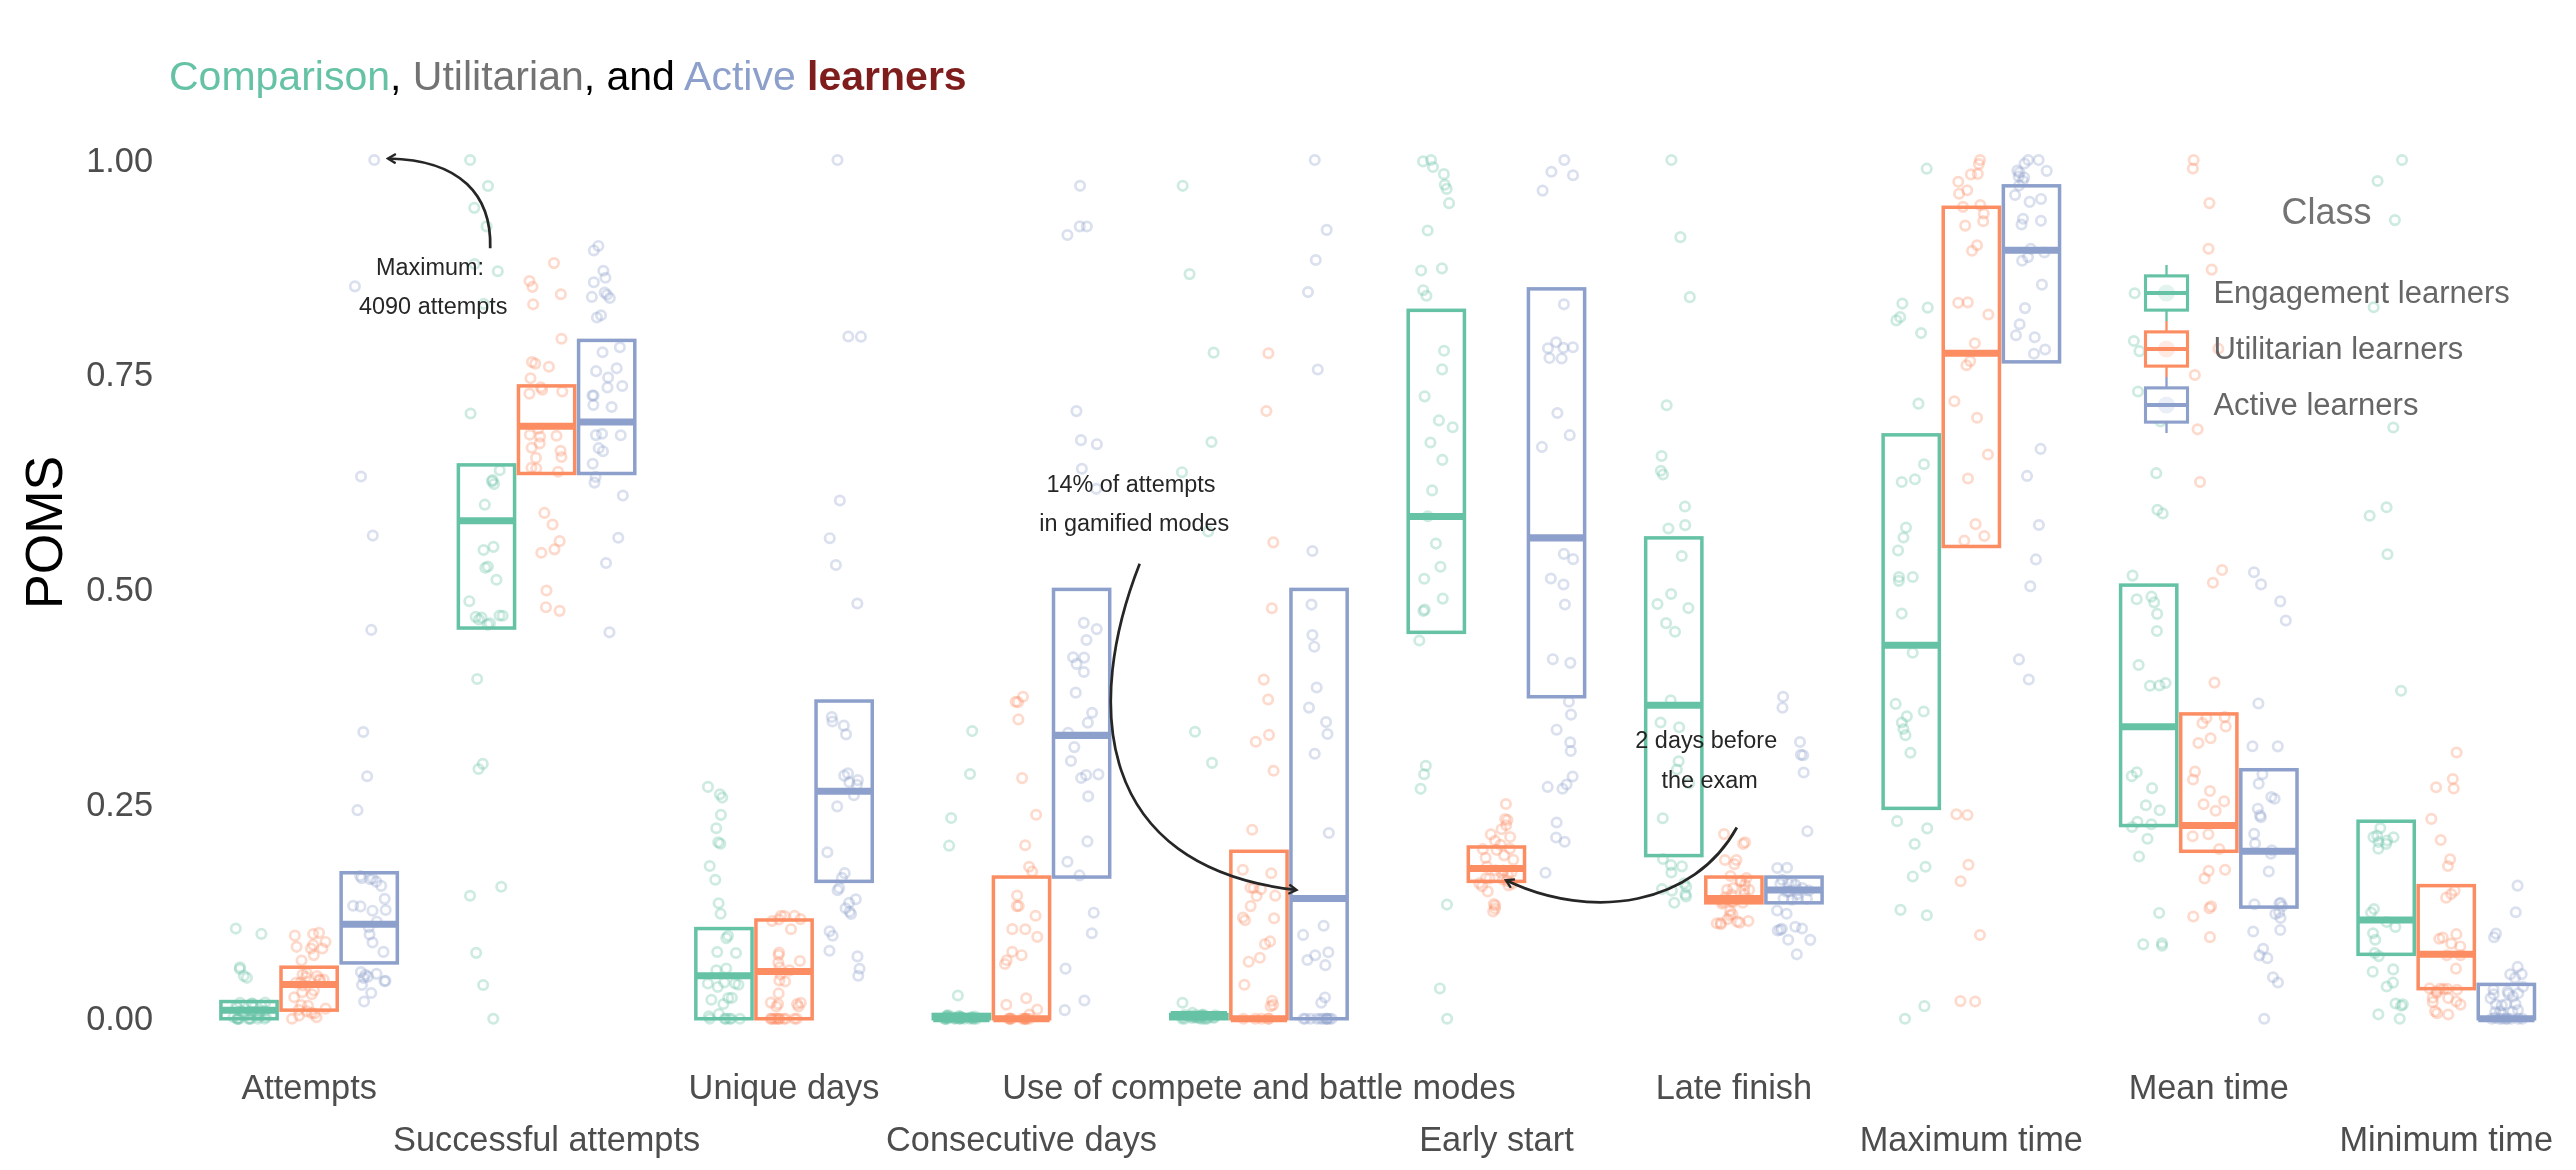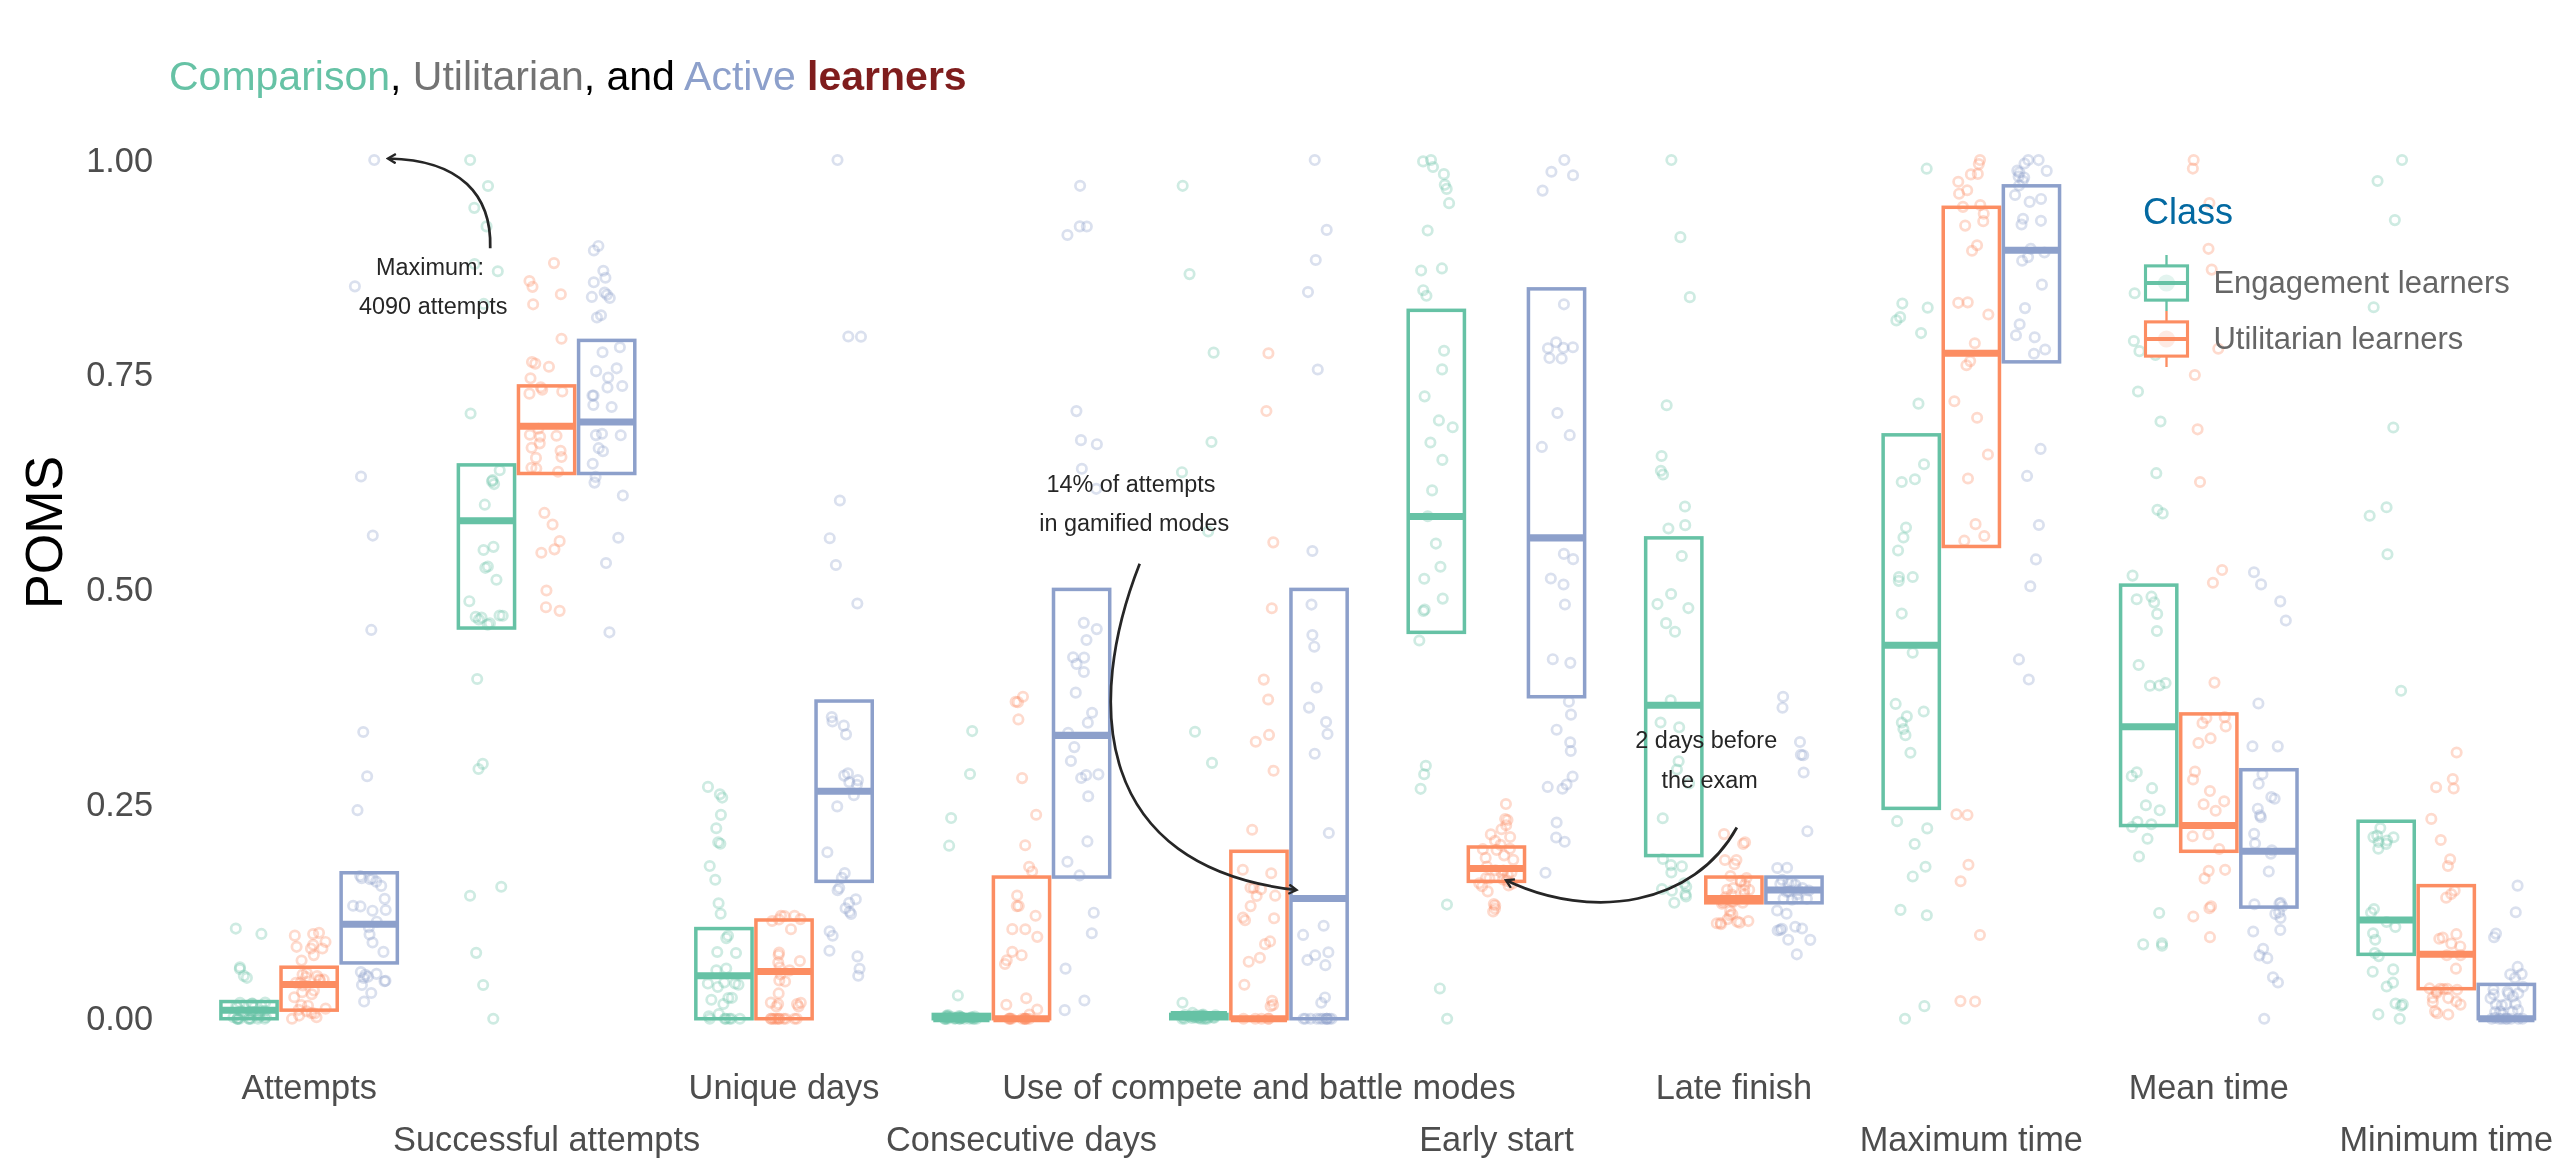--- a/index.html
+++ b/index.html
@@ -4,21 +4,21 @@
 <style>
   html, body { margin: 0; padding: 0; background: #ffffff; }
   body { width: 2576px; height: 1171px; overflow: hidden; position: relative; font-family: "Liberation Sans", sans-serif; }
   #chart-root { position: absolute; left: 0; top: 0; width: 2576px; height: 1171px; }
   .title-line { position: absolute; left: 169px; font-family: "Liberation Sans", sans-serif; font-size: 41px; color: #000000; white-space: nowrap; line-height: 1; }
   .title-line.l1 { top: 17px; }
   .title-line.l2 { top: 56px; }
   .ylabel { position: absolute; left: 14px; top: 609px; transform: rotate(-90deg); transform-origin: left top; font-size: 52px; color: #000; font-family: "Liberation Sans", sans-serif; }
   svg text { font-family: "Liberation Sans", sans-serif; }
   .legend { position: absolute; left: 2143px; top: 191px; }
-  .legend-title { font-size: 36px; color: #0369a1; margin-bottom: 22px; }
+  .legend-title { font-size: 36px; color: #737373; margin-bottom: 32px; text-align: center; }
   .legend-item { display: flex; align-items: center; height: 56px; }
   .legend-key { width: 47px; height: 56px; position: relative; margin-right: 23.4px; }
   .legend-label { font-size: 31px; color: #666666; }
 </style>
 </head>
 <body>
 
 <div id="chart-root">
   <div class="title-line l2">
     <span style="color: rgb(102, 194, 165);">Comparison</span><span style="color: rgb(0, 0, 0);">, </span><span style="color: #737373;">Utilitarian</span><span style="color: rgb(0, 0, 0);">, and </span><span style="color: rgb(141, 160, 203); text-align: right;">Active</span><span style="color: #7f1d1d; font-weight: bold;"> learners</span>
@@ -1175,15 +1175,27 @@
         <svg width="47" height="56" viewBox="0 0 60 72">
             <line x1="30" y1="0" x2="30" y2="14" stroke="#FC8D62" stroke-width="3"></line>
             <rect x="3" y="14" width="54" height="44" fill="#ffffff" stroke="#FC8D62" stroke-width="4"></rect>
             <line x1="3" y1="36" x2="57" y2="36" stroke="#FC8D62" stroke-width="5"></line>
             <line x1="30" y1="58" x2="30" y2="72" stroke="#FC8D62" stroke-width="3"></line>
             <circle cx="30" cy="36" r="11" fill="#FC8D62" opacity="0.18"></circle>
           </svg>
       </div>
       <span class="legend-label">Utilitarian learners</span>
     </div>
+    <div class="legend-item">
+      <div class="legend-key">
+        <svg width="47" height="56" viewBox="0 0 60 72">
+            <line x1="30" y1="0" x2="30" y2="14" stroke="#8DA0CB" stroke-width="3"></line>
+            <rect x="3" y="14" width="54" height="44" fill="#ffffff" stroke="#8DA0CB" stroke-width="4"></rect>
+            <line x1="3" y1="36" x2="57" y2="36" stroke="#8DA0CB" stroke-width="5"></line>
+            <line x1="30" y1="58" x2="30" y2="72" stroke="#8DA0CB" stroke-width="3"></line>
+            <circle cx="30" cy="36" r="11" fill="#8DA0CB" opacity="0.18"></circle>
+          </svg>
+      </div>
+      <span class="legend-label">Active learners</span>
+    </div>
   </div>
 </div>
 
 
 </body></html>

